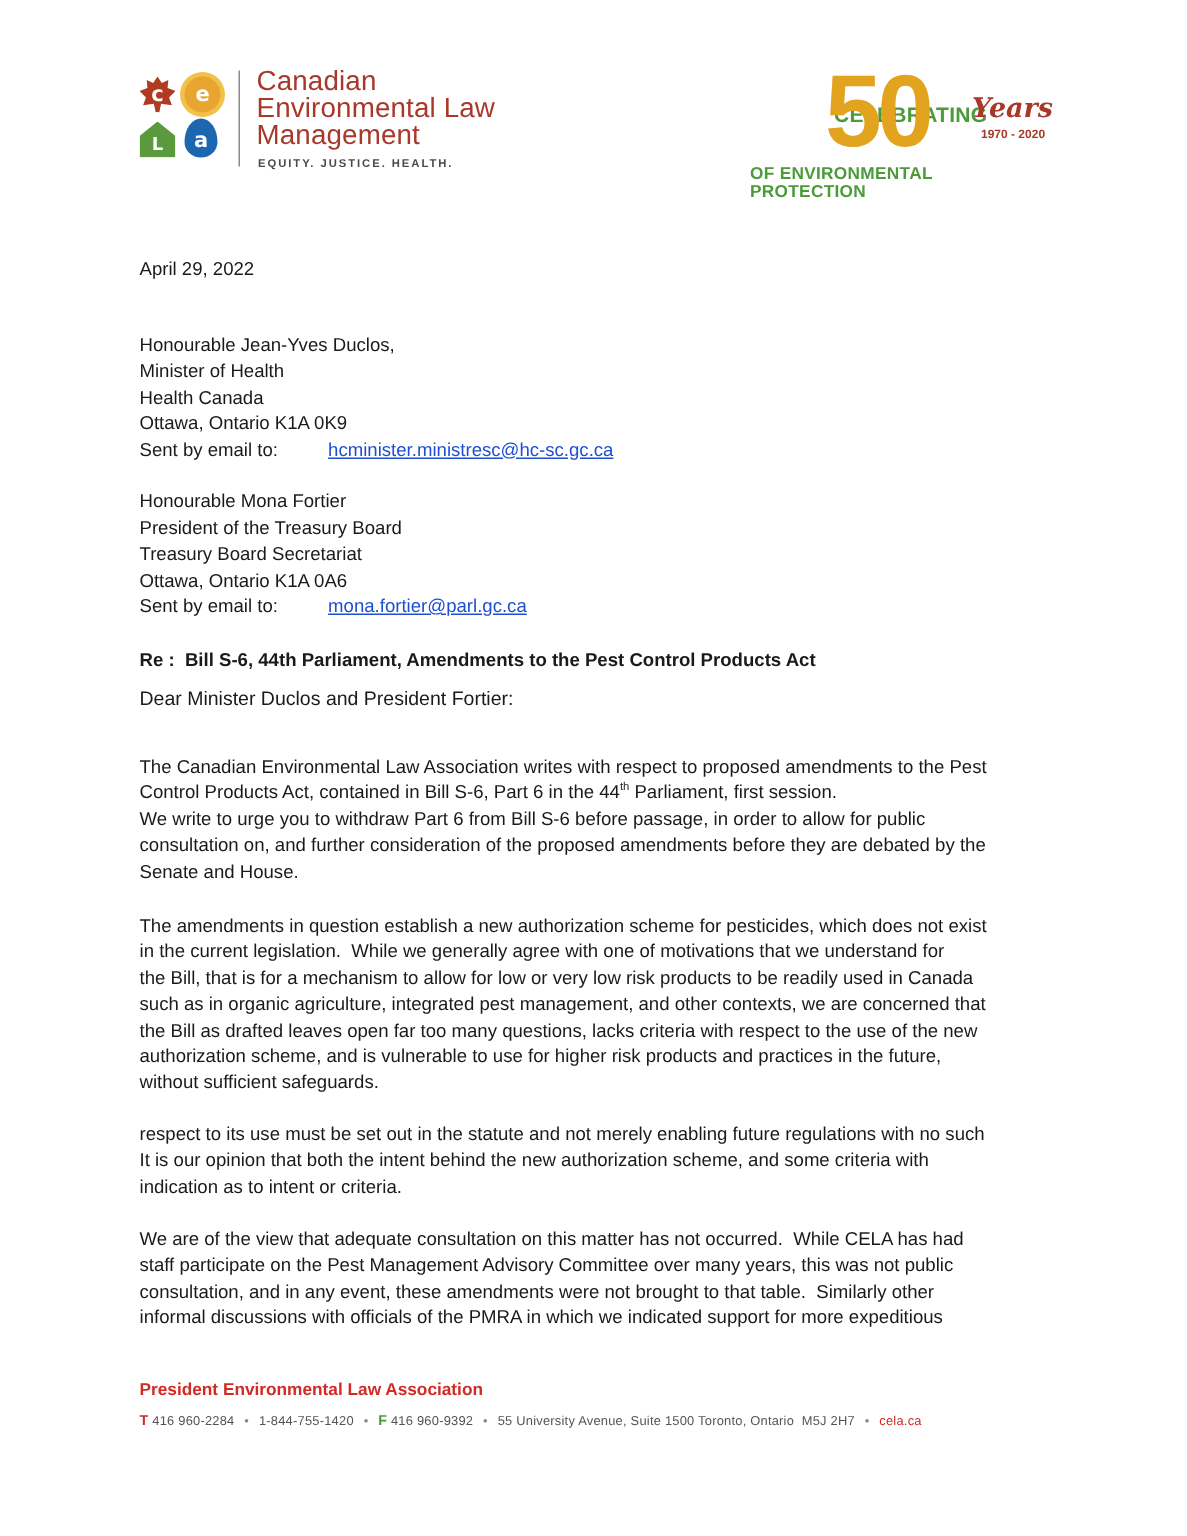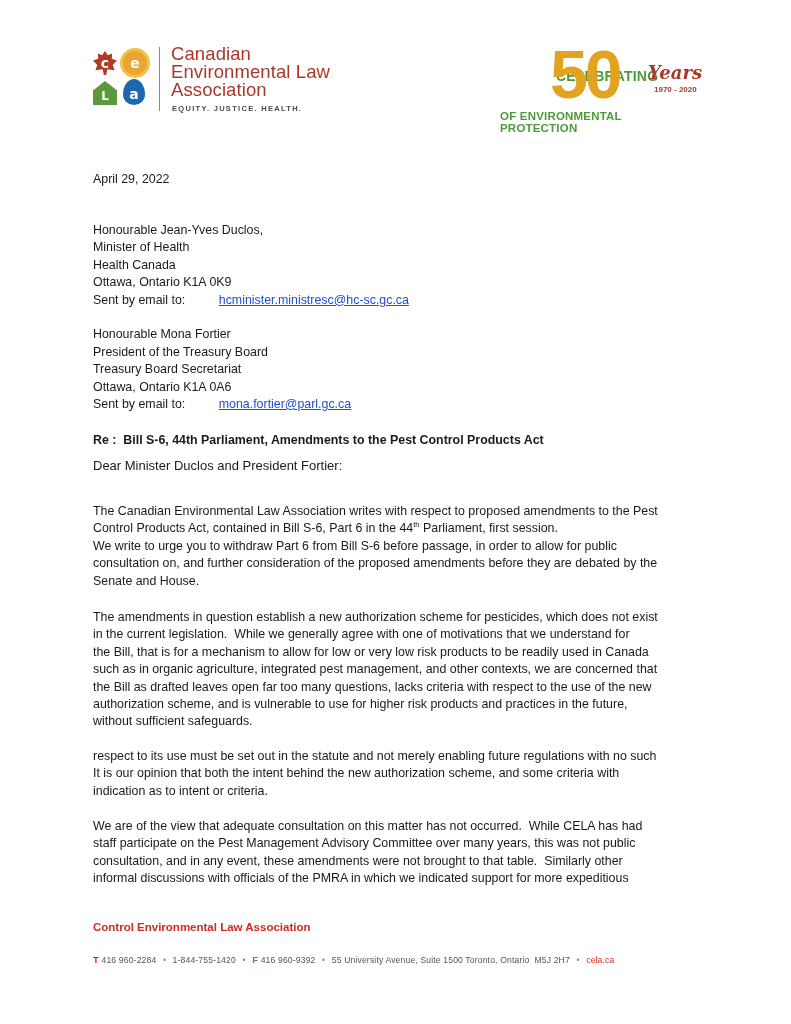--- a/index.html
+++ b/index.html
@@ -37,21 +37,21 @@
   .re { top: 432px; font-weight: bold; }
   .salutation { top: 457px; font-size: 13px; }
   .p1 { top: 503px; }
   .p2 { top: 609px; }
   .p3 { top: 748px; }
   .p4 { top: 818px; }
   sup { font-size: 7.5px; line-height: 0; vertical-align: super; }
 
   
   .footer-org { position: absolute; left: 93px; top: 921px; color: #d12b25; font-weight: bold; font-size: 11.5px; }
-  .footer-line { position: absolute; left: 93px; top: 942px; font-size: 8.6px; color: #555; white-space: nowrap; letter-spacing: 0.15px; margin-top: 12px; }
+  .footer-line { position: absolute; left: 93px; top: 942px; font-size: 8.6px; color: #555; white-space: nowrap; letter-spacing: 0.15px; }
   .footer-line .lbl-t { color: #d12b25; font-weight: bold; font-size: 9.5px; }
   .footer-line .lbl-f { color: #4c9a3a; font-weight: bold; font-size: 9.5px; }
   .footer-line .web { color: #d12b25; }
   .footer-line .sep { color: #888; margin: 0 4px; }
 </style>
 </head>
 <body>
 
 <div class="page">
 
@@ -67,21 +67,21 @@
           <span style="margin-top:6px;font-size:12px;">L</span>
         </div>
       <div class="cela-icon icon-drop">
           <span style="margin-top:4px;">a</span>
         </div>
     </div>
     <div class="cela-divider"></div>
     <div class="cela-name">
       <div>Canadian</div>
       <div>Environmental Law</div>
-      <div>Association</div>
+      <div>Management</div>
     </div>
     <div class="cela-tagline">EQUITY. JUSTICE. HEALTH.</div>
   </div>
 
   <div class="anniv-logo">
     <div class="anniv-top">CELEBRATING</div>
     <div class="anniv-fifty">50</div>
     <div class="anniv-years">Years</div>
     <div class="anniv-range">1970 - 2020</div>
     <div class="anniv-bottom">OF ENVIRONMENTAL PROTECTION</div>
@@ -132,21 +132,21 @@
     <div>indication as to intent or criteria.</div>
   </div>
 
   <div class="txt para p4">
     <div style="white-space:pre;">We are of the view that adequate consultation on this matter has not occurred.  While CELA has had</div>
     <div>staff participate on the Pest Management Advisory Committee over many years, this was not public</div>
     <div style="white-space:pre;">consultation, and in any event, these amendments were not brought to that table.  Similarly other</div>
     <div>informal discussions with officials of the PMRA in which we indicated support for more expeditious</div>
   </div>
 
-  <div class="footer-org">Control Environmental Law Association</div>
+  <div class="footer-org">President Environmental Law Association</div>
   <div class="footer-line">
     <span class="lbl-t">T</span>
     <span>416 960-2284</span>
     <span class="sep">•</span>
     <span>1-844-755-1420</span>
     <span class="sep">•</span>
     <span class="lbl-f">F</span>
     <span>416 960-9392</span>
     <span class="sep">•</span>
     <span style="white-space:pre;">55 University Avenue, Suite 1500 Toronto, Ontario  M5J 2H7</span>

